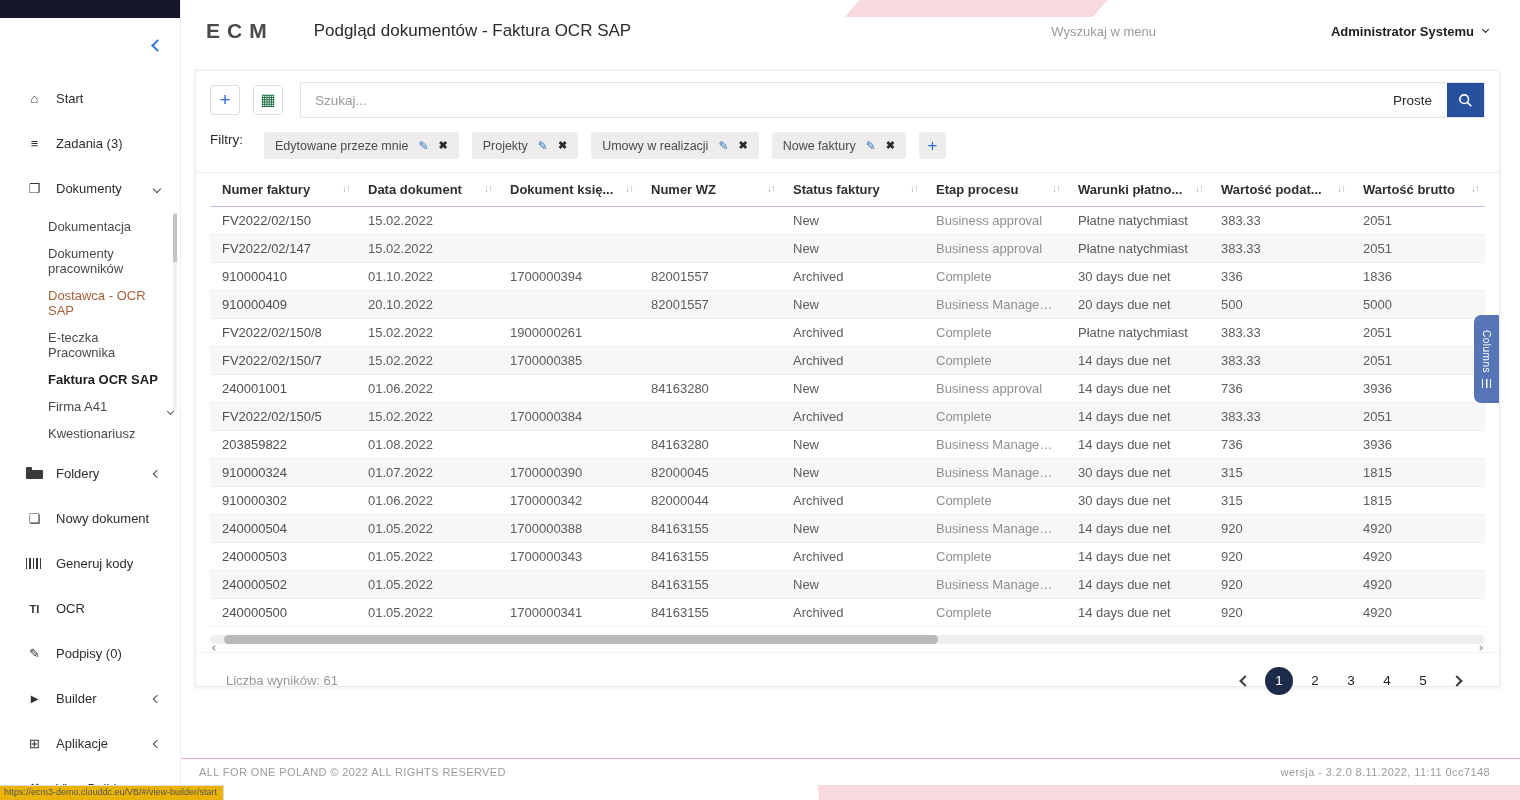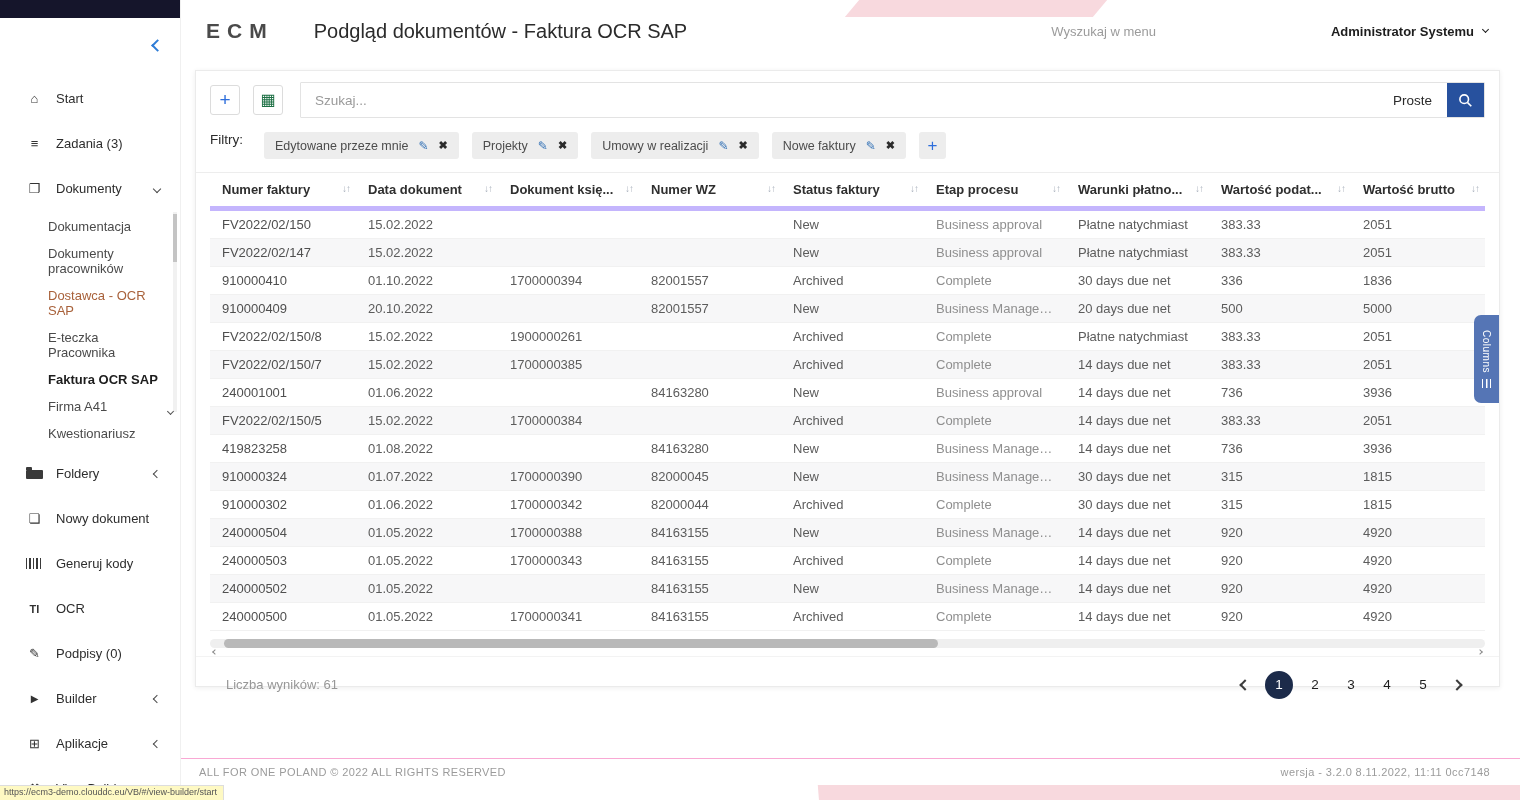--- a/index.html
+++ b/index.html
@@ -54,21 +54,21 @@
   .sb-subchev { position:absolute; right:7px; top:400px; color:#555; }
   .sb-subchev .chev { width:5px; height:5px; border-width:1.4px; }
 
   
   .main { position:absolute; left:180px; top:0; width:1190px; height:800px; z-index:1; }
   .main-bg { position:absolute; left:0; top:0; width:1340px; height:785px; background:#fff; }
 
   .topbar { position:absolute; left:0; top:0; width:1340px; height:62px;
     display:flex; align-items:center; }
   .logo { margin-left:26px; font-size:21px; font-weight:700; letter-spacing:7px; color:#4a4a4a; }
-  .page-title { margin-left:40px; font-size:20px; font-weight:500; color:#2b2b2b; }
+  .page-title { margin-left:40px; font-size:17px; font-weight:500; color:#2b2b2b; }
   .menu-search { margin-left:auto; margin-right:175px; font-size:13px; color:#9b9b9b; cursor:text; }
   .user-menu { margin-right:32px; display:flex; align-items:center; gap:9px;
     font-size:13px; font-weight:700; color:#1d1d1d; cursor:pointer; }
   .user-menu .chev { width:5px; height:5px; border-width:1.8px; margin-top:-3px; }
 
   .card { position:absolute; left:15px; top:70px; width:1305px; height:617px; background:#fff;
     border:1px solid #ebebeb; box-shadow:0 1px 5px rgba(0,0,0,.07); }
 
   .toolbar { display:flex; align-items:center; padding:11px 14px 9px 14px; gap:13px; }
   .btn-icon { width:30px; height:30px; border:1px solid #dcdcdc; border-radius:3px; background:#fff;
@@ -90,21 +90,21 @@
   .chip { background:#ededed; border-radius:3px; height:27px; display:flex; align-items:center;
     gap:10px; padding:0 11px; font-size:12.5px; color:#4c4c4c; }
   .chip-edit { color:#2f6fb5; font-size:12px; cursor:pointer; }
   .chip-close { color:#2b2b2b; font-size:11px; font-weight:700; cursor:pointer; }
   .chip-add { width:27px; height:27px; background:#ededed; border:none; border-radius:3px;
     color:#2e6edb; font-size:17px; cursor:pointer; }
 
   .table-zone { position:relative; }
   table.grid { table-layout:fixed; border-collapse:collapse; margin:0 0 0 14px; width:1275px; font-size:13px; }
   table.grid th { position:relative; text-align:left; font-weight:700; color:#2f2f2f;
-    padding:9px 26px 9px 12px; border-bottom:5px solid #c4b5fd; white-space:nowrap; overflow:hidden; cursor:pointer; }
+    padding:9px 26px 9px 12px; border-bottom:1px solid #c4b5fd; white-space:nowrap; overflow:hidden; cursor:pointer; }
   th .sorts { position:absolute; right:6px; top:10px; font-size:10px; color:#a8b0bc; letter-spacing:-1px; }
   table.grid td { padding:6px 12px; color:#5c5c5c; border-bottom:1px solid #f1f1f1;
     white-space:nowrap; overflow:hidden; text-overflow:ellipsis; }
   table.grid td.c0 { color:#4f4f4f; }
   table.grid td.c5 { color:#8f8f8f; }
   table.grid tbody tr:nth-child(even) { background:#f7f7f8; }
 
   .columns-tab { position:absolute; right:0; top:142px; width:25px; height:88px; background:#5575b5;
     border-radius:7px 0 0 7px; color:#fff; display:flex; flex-direction:column; align-items:center;
     justify-content:center; gap:7px; cursor:pointer; z-index:3; }
@@ -126,21 +126,21 @@
     color:#3c3c3c; cursor:pointer; }
   .pg-chev .chev { width:8px; height:8px; border-width:2.2px; }
   .pg-num { width:28px; height:28px; border-radius:50%; display:flex; align-items:center;
     justify-content:center; font-size:13.5px; color:#1d1d1d; cursor:pointer; }
   .pg-num.active { background:#1c2b4a; color:#fff; }
 
   .app-footer { position:absolute; left:0; top:758px; width:1340px; height:27px; background:#fff;
     border-top:1px solid #f9a8d4; display:flex; align-items:center; justify-content:space-between;
     padding:0 30px 0 19px; font-size:11px; color:#9b9b9b; letter-spacing:.4px; }
 
-  .status-url { position:absolute; left:0; bottom:0; height:15px; background:#fef9c3;
+  .status-url { position:absolute; left:0; bottom:0; height:15px; background:#eab308;
     border:1px solid #dddddd; border-left:none; border-bottom:none; font-size:9px; color:#555;
     padding:1px 6px 0 4px; z-index:6; white-space:nowrap; }
 </style>
 </head>
 <body>
 
 <div class="ribbon-bottom"></div>
 
 <div class="main">
   <div class="main-bg"></div>
@@ -311,21 +311,21 @@
               <td class="c1">15.02.2022</td>
               <td class="c2">1700000384</td>
               <td class="c3"></td>
               <td class="c4">Archived</td>
               <td class="c5">Complete</td>
               <td class="c6">14 days due net</td>
               <td class="c7">383.33</td>
               <td class="c8">2051</td>
             </tr>
             <tr>
-              <td class="c0">419823258</td>
+              <td class="c0">203859822</td>
               <td class="c1">01.08.2022</td>
               <td class="c2"></td>
               <td class="c3">84163280</td>
               <td class="c4">New</td>
               <td class="c5">Business Manager app...</td>
               <td class="c6">14 days due net</td>
               <td class="c7">736</td>
               <td class="c8">3936</td>
             </tr>
             <tr>

